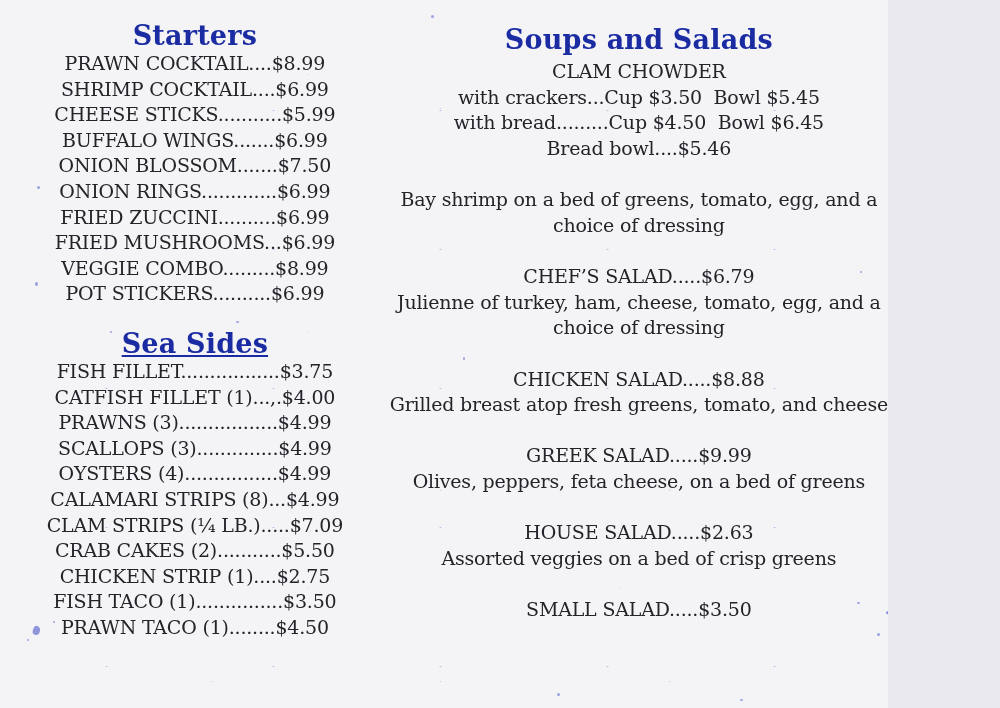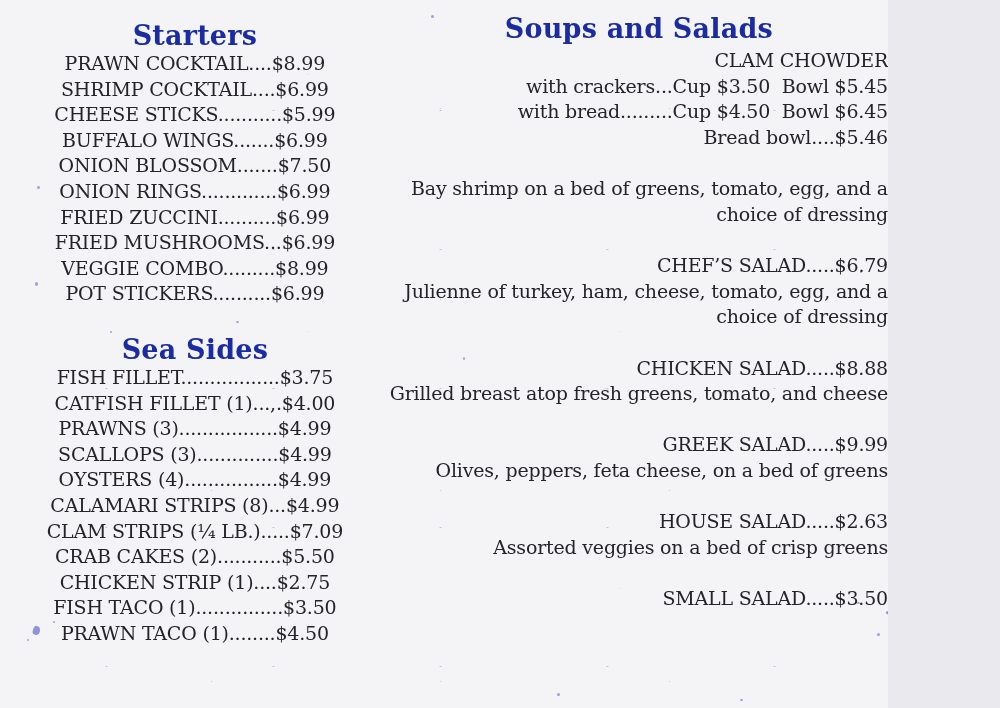--- a/index.html
+++ b/index.html
@@ -16,45 +16,44 @@
       radial-gradient(rgba(110,120,210,0.45) 0.7px, transparent 1.2px),
       radial-gradient(rgba(110,120,210,0.32) 0.6px, transparent 1.05px),
       radial-gradient(rgba(110,120,210,0.25) 0.6px, transparent 1px);
     background-size:167px 139px, 229px 191px, 313px 257px;
     background-position:23px 41px, 97px 13px, 151px 203px;
     display:flex;
     color:#232329;
   }
   .col{box-sizing:border-box;text-align:center;position:relative;z-index:2;}
   .col-left{width:456px;padding-top:21px;}
-  .col-right{width:504px;padding-top:14px;}
+  .col-right{width:504px;padding-top:25px;}
   .heading{
     margin:0;
     font-size:27px;
     line-height:30px;
     font-weight:700;
     color:#1b2ca3;
     letter-spacing:0.2px;
   }
-  .col-left .heading-gap{margin-top:28px;}
+  .col-left .heading-gap{margin-top:22px;text-decoration:underline;}
   .menu-item{
     font-size:19px;
     line-height:25.6px;
     letter-spacing:-0.2px;
     white-space:nowrap;
     font-weight:500;
   }
   .col-right .heading{margin-bottom:4px;}
   .group{margin-bottom:25.4px;}
   .line{
     font-size:19px;
     line-height:25.7px;
     letter-spacing:-0.2px;
     white-space:pre;
-    text-align:right;
   }
   
   .specks{position:absolute;inset:0;z-index:1;pointer-events:none;}
   .speck{position:absolute;background:#7b84d6;border-radius:50%;opacity:0.75;}
   .speck.blob{border-radius:42% 58% 55% 45%;opacity:0.85;}
 </style>
 </head>
 <body>
 
 <div class="page">

